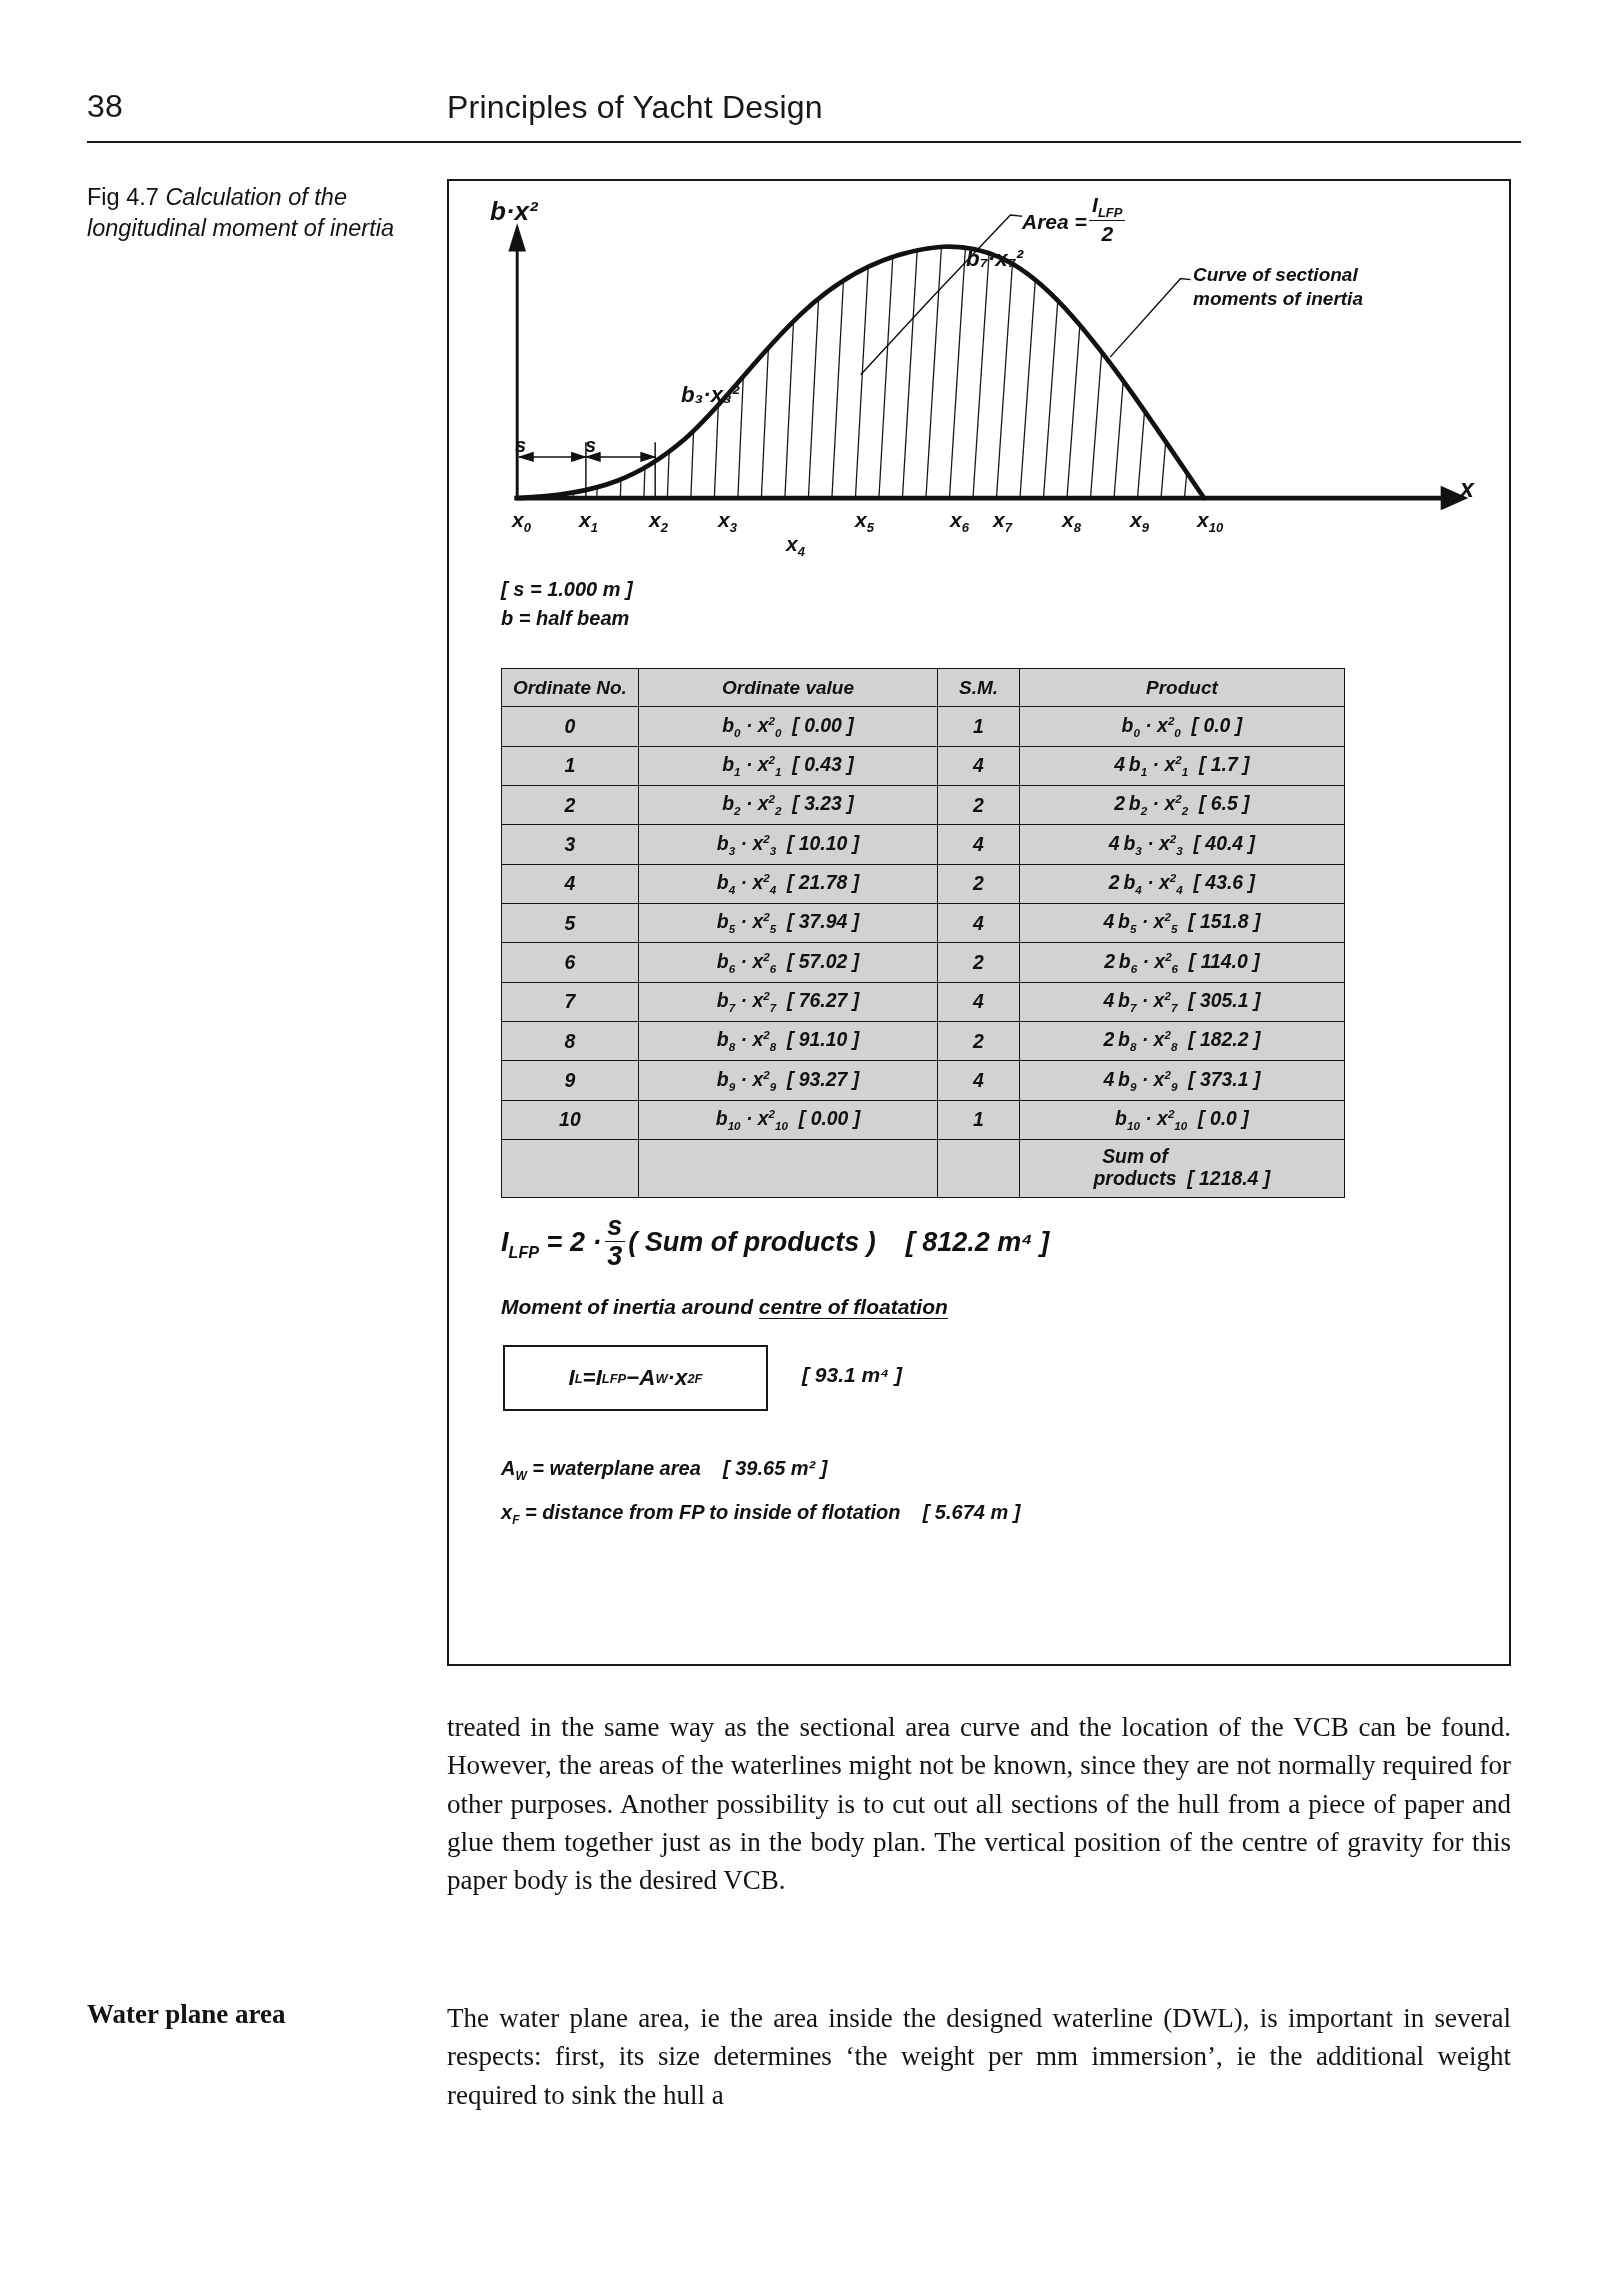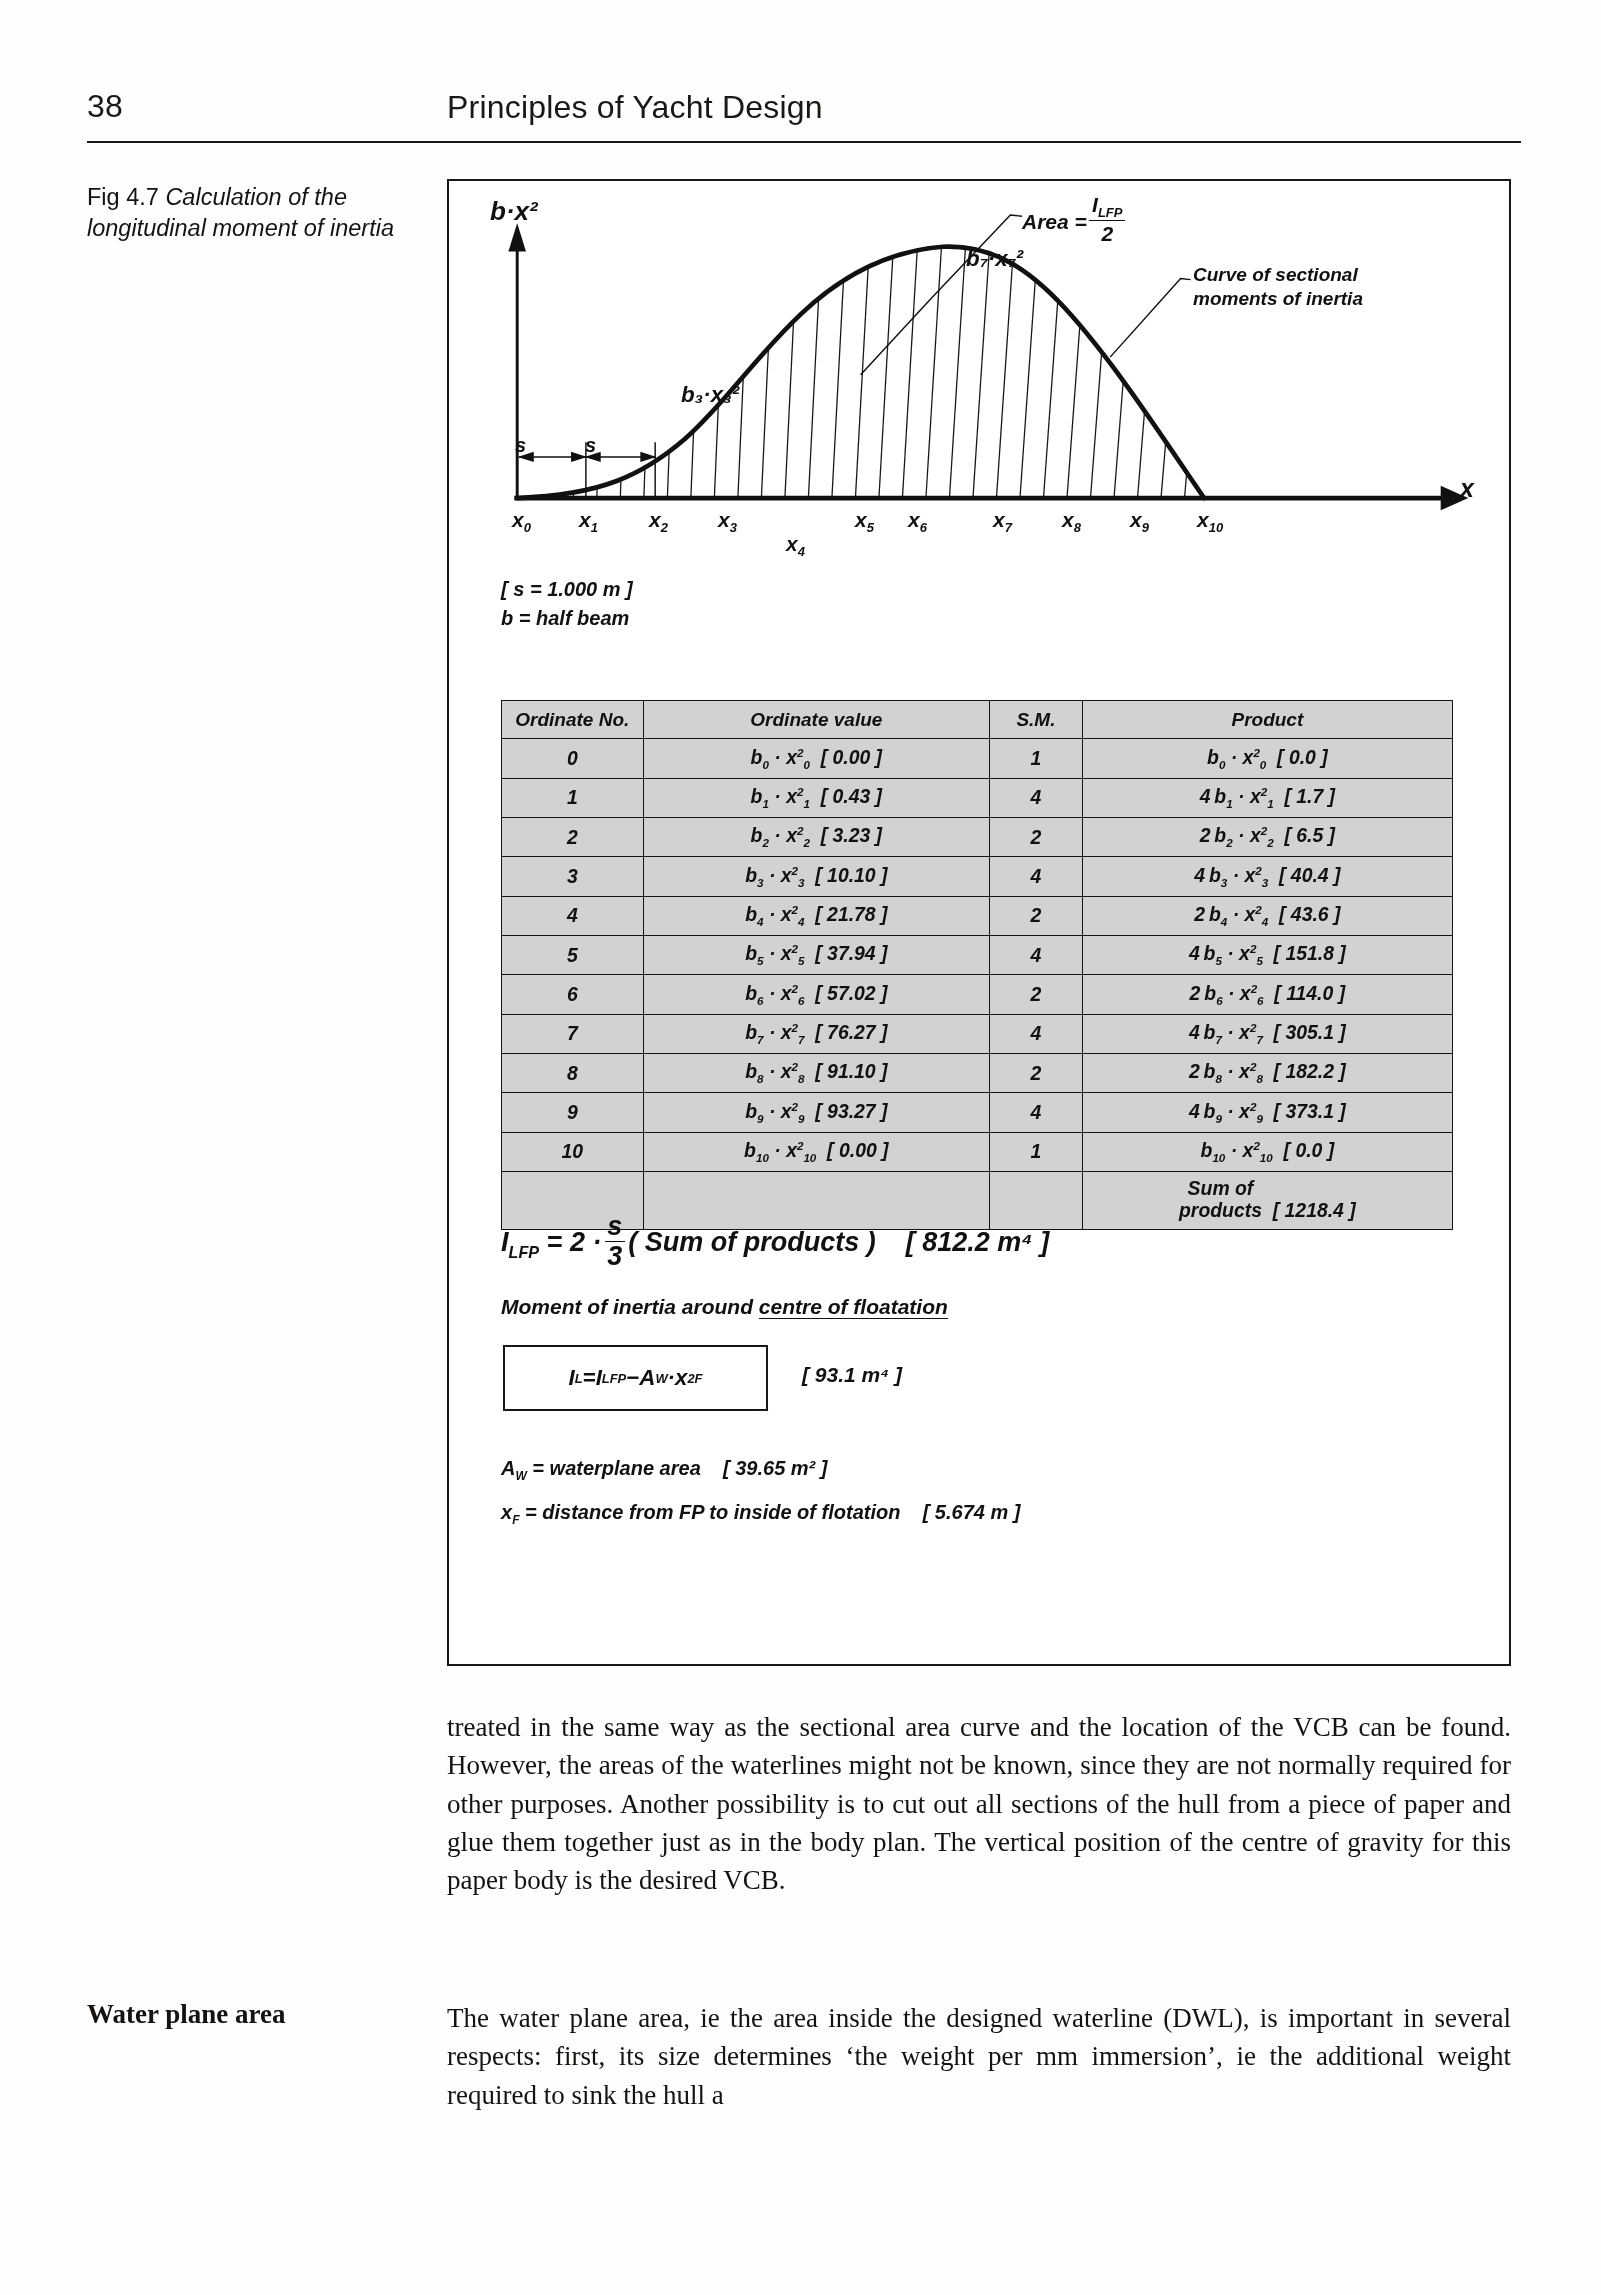--- a/index.html
+++ b/index.html
@@ -76,26 +76,25 @@
 
   
   #figure-notes {
     position:absolute; left:52px; top:394px;
     font-family:"Liberation Sans", sans-serif; font-style:italic; font-weight:bold;
     font-size:20px; line-height:1.45; color:#111;
   }
 
   
   #ordinate-table {
-    position:absolute; left:52px; top:487px; width:952px;
+    position:absolute; left:52px; top:487px; width:844px;
     border-collapse:collapse;
     font-family:"Liberation Sans", sans-serif; font-style:italic; font-weight:bold;
     font-size:19.4px; color:#111;
     background:#c4b5fd;
-    margin-top:32px;
   }
   #ordinate-table th, #ordinate-table td {
     border:1.2px solid #151515; padding:6.5px 3.5px; text-align:center;
     background:#d2d2d2; white-space:nowrap;
   }
   #ordinate-table th { font-size:19px; padding:7.6px 3.5px; }
   #ordinate-table .c-no      { width:135px; }
   #ordinate-table .c-val     { width:353px; }
   #ordinate-table .c-sm      { width:88px; }
   #ordinate-table .c-prod    { width:376px; }
@@ -250,21 +249,21 @@
         <div class="annot" id="label-s1">s</div>
         <div class="annot" id="label-s2">s</div>
         <div class="annot" id="axis-x-letter">x</div>
 
         <div class="xtick" style="left:63px;  top:327px;">x<sub>0</sub></div>
         <div class="xtick" style="left:130px;  top:327px;">x<sub>1</sub></div>
         <div class="xtick" style="left:200px;  top:327px;">x<sub>2</sub></div>
         <div class="xtick" style="left:269px;  top:327px;">x<sub>3</sub></div>
         <div class="xtick" style="left:337px;  top:327px;margin-top:24px;">x<sub>4</sub></div>
         <div class="xtick" style="left:406px;  top:327px;">x<sub>5</sub></div>
-        <div class="xtick" style="left:459px;  top:327px;">x<sub>6</sub></div>
+        <div class="xtick" style="left:501px;  top:327px;">x<sub>6</sub></div>
         <div class="xtick" style="left:544px;  top:327px;">x<sub>7</sub></div>
         <div class="xtick" style="left:613px; top:327px;">x<sub>8</sub></div>
         <div class="xtick" style="left:681px; top:327px;">x<sub>9</sub></div>
         <div class="xtick" style="left:748px; top:327px;">x<sub>10</sub></div>
       </div>
 
       <div id="figure-notes">
         <div>[ s = 1.000 m ]</div>
         <div>b = half beam</div>
       </div>

